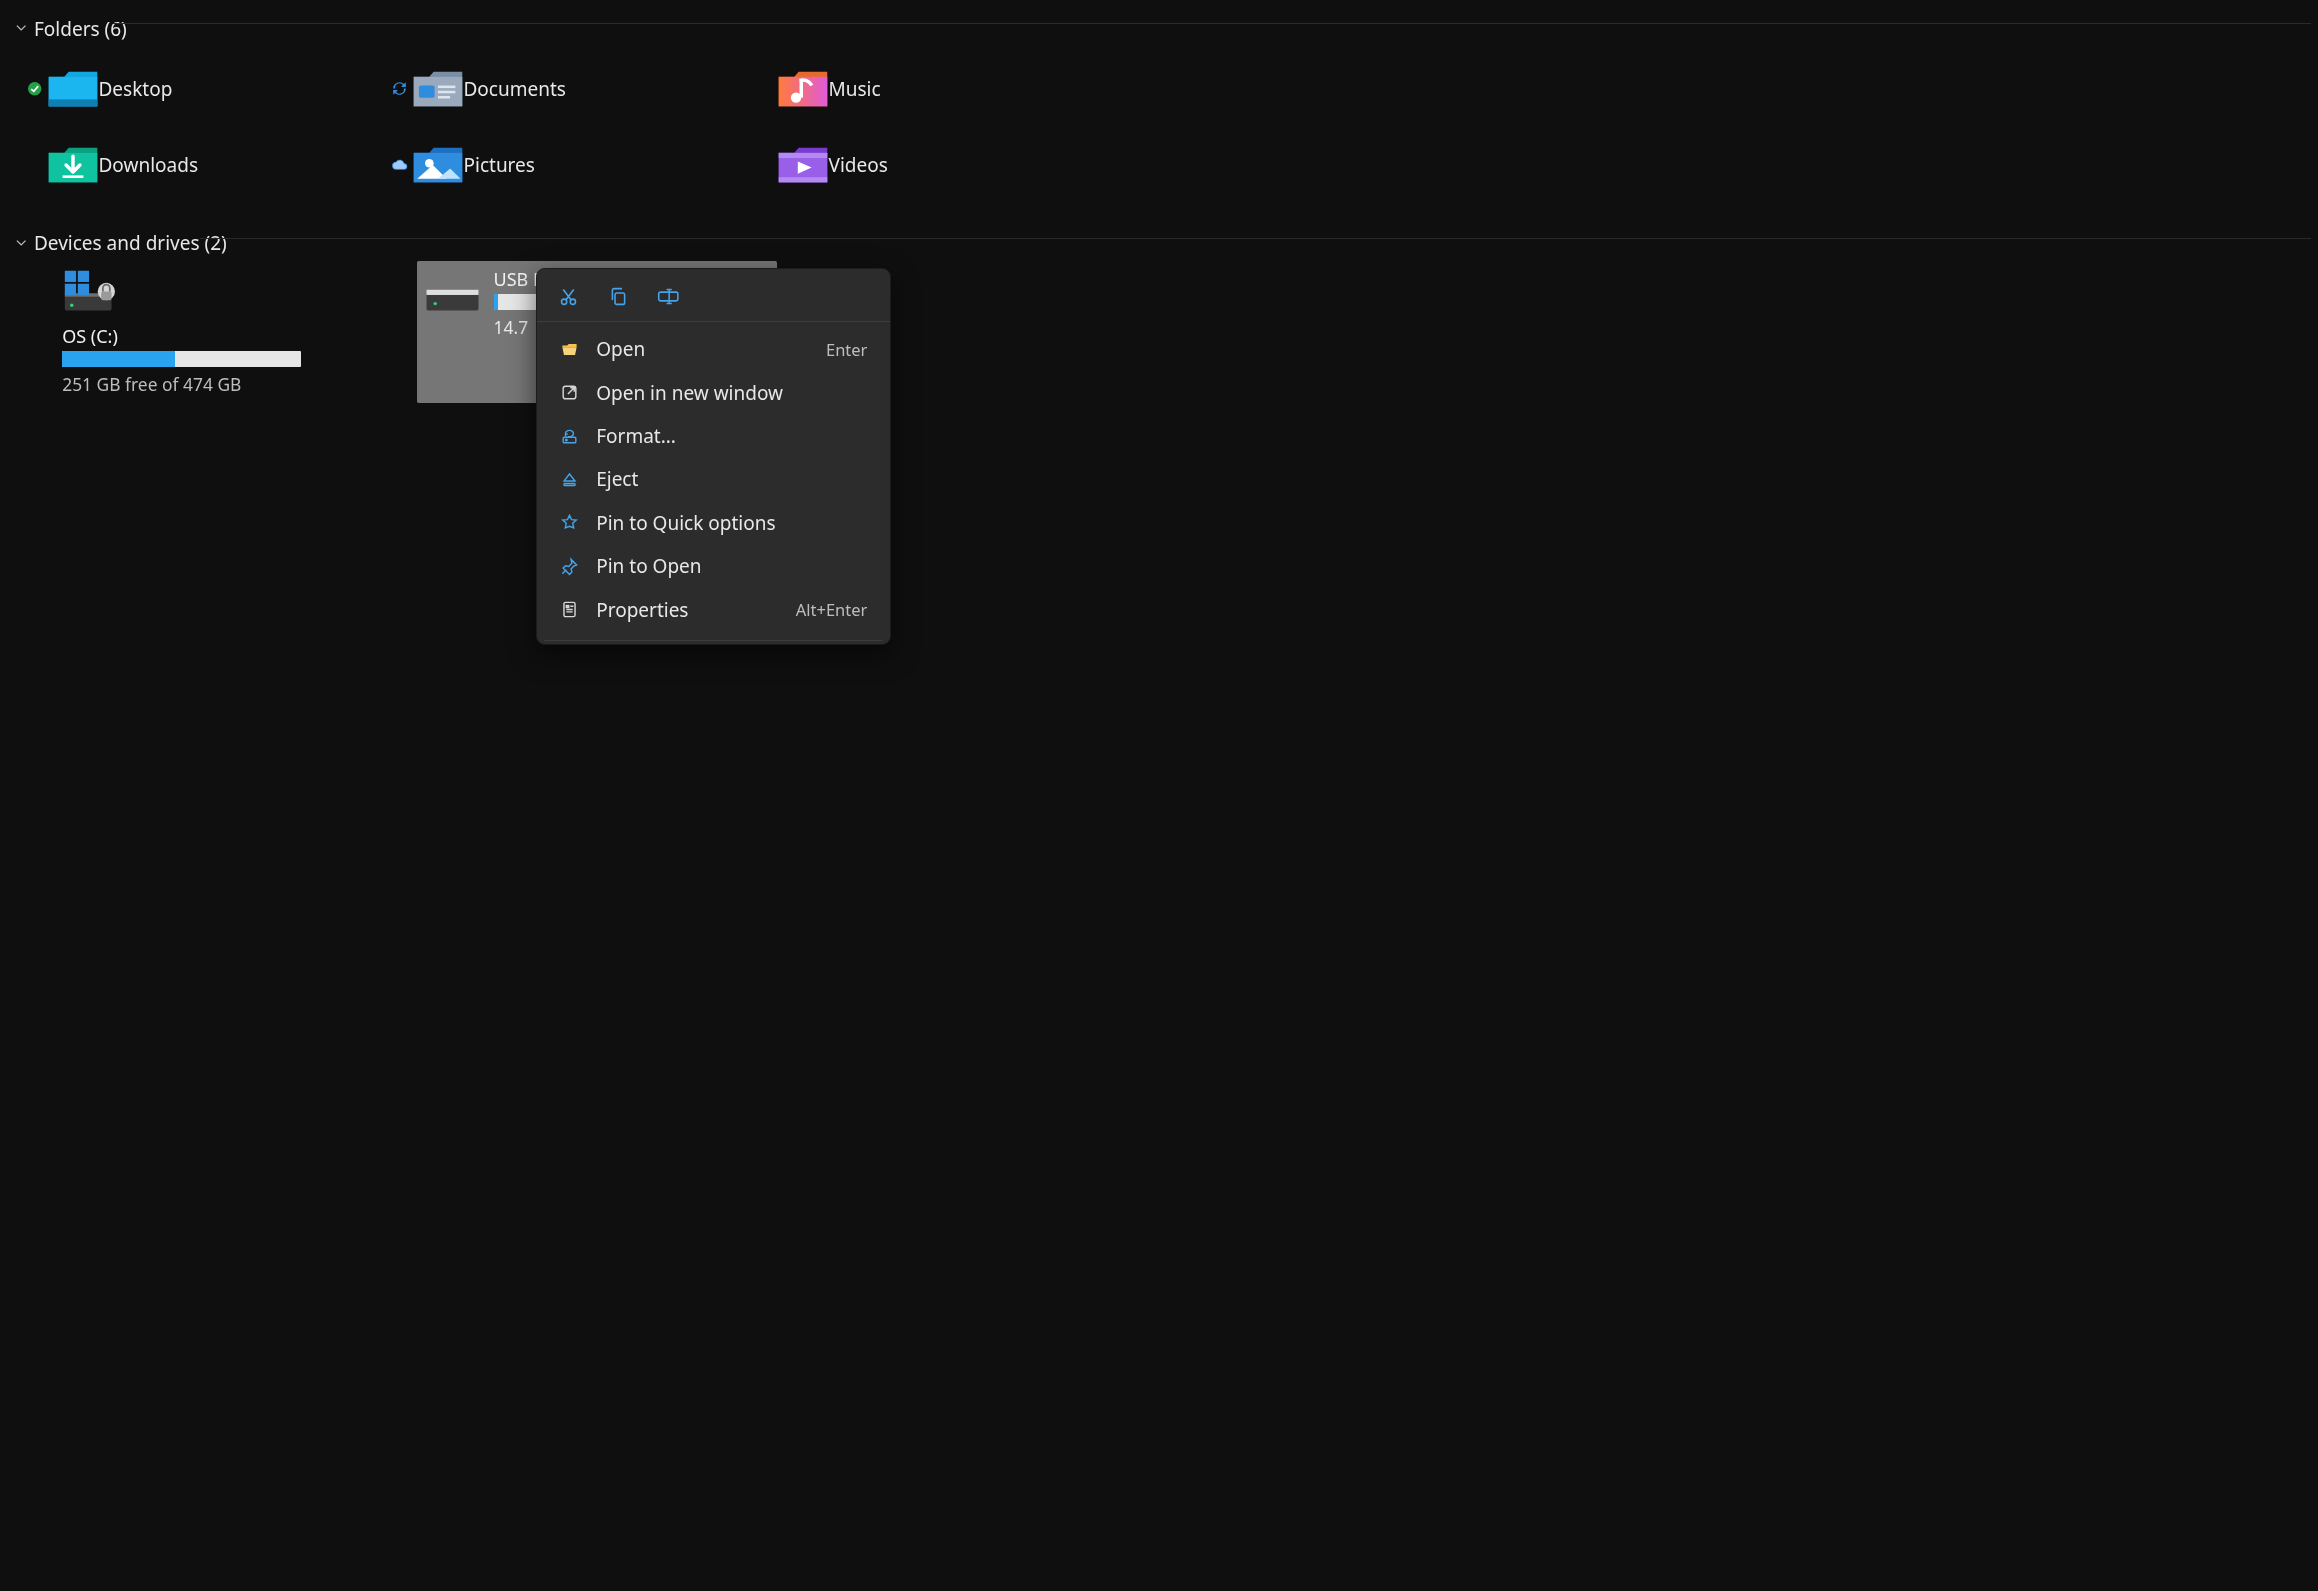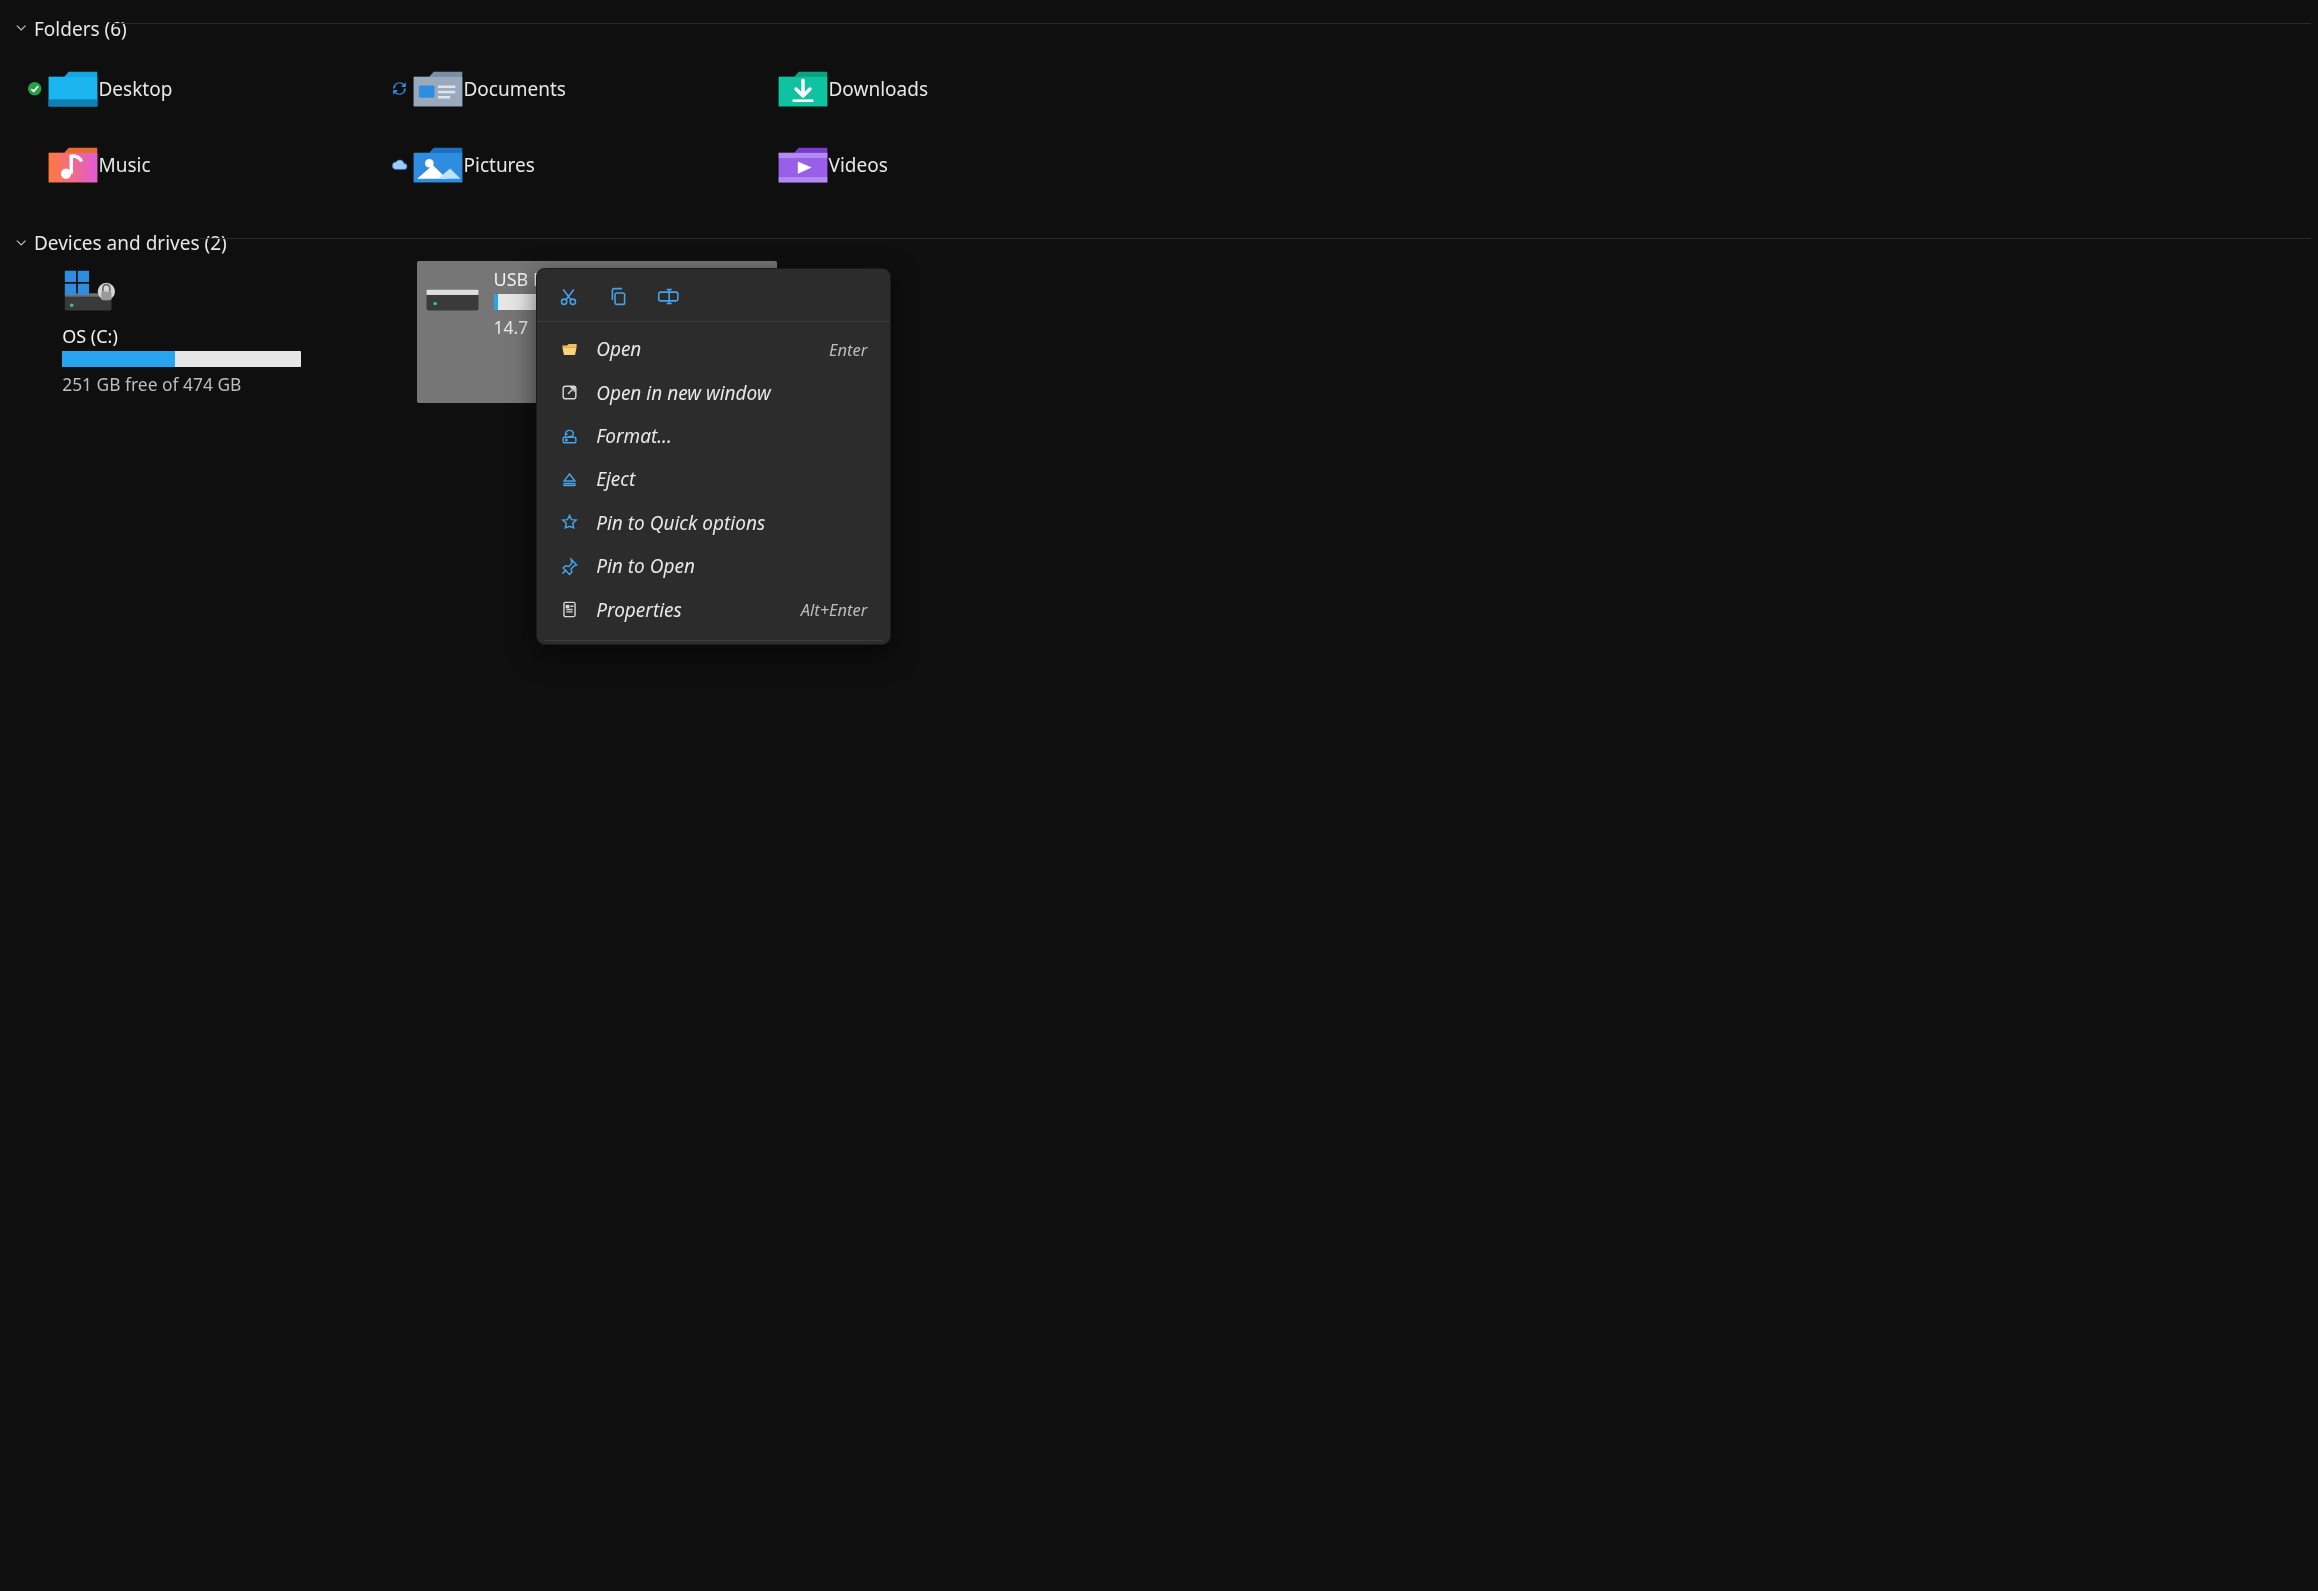--- a/index.html
+++ b/index.html
@@ -89,21 +89,20 @@
   
   .context-menu{
     position:absolute;
     left:536px; top:268px;
     width:355px;
     background:var(--menu-bg);
     border:0.9px solid var(--menu-border);
     border-radius:8.7px;
     box-shadow:0 8.7px 26px rgba(0,0,0,.55);
     overflow:hidden;
-    font-style:italic;
   }
   .menu-iconbar{
     display:flex;
     gap:19px;
     padding:12px 15.6px 10.4px 15.6px;
     border-bottom:0.9px solid var(--menu-sep);
   }
   .menu-iconbar .ibtn{width:31px;height:30px;display:flex;align-items:center;justify-content:center;border-radius:4.3px;}
   .menu-section{padding:5.2px 3.5px;}
   .menu-sep{height:0.9px;background:var(--menu-sep);margin:3.5px 7px;}
@@ -163,33 +162,20 @@
       <svg width="52" height="42" viewBox="0 0 60 48">
           <path d="M2 10 L20 10 L25 4 L58 4 L58 44 L2 44 Z" fill="#7a8fa5"></path>
           <rect x="2" y="10" width="56" height="34" fill="#9aa9bb"></rect>
           <rect x="8" y="20" width="18" height="14" rx="2" fill="#2e8dde"></rect>
           <rect x="30" y="20" width="20" height="3" fill="#dbe4ef"></rect>
           <rect x="30" y="26" width="20" height="3" fill="#dbe4ef"></rect>
           <rect x="30" y="32" width="14" height="3" fill="#dbe4ef"></rect>
         </svg>
     </span>
     <span class="folder-label">Documents</span>
-  </div>
-
-  <div class="folder-item">
-    <div class="status-slot"></div>
-    <span class="folder-icon">
-      <svg width="52" height="42" viewBox="0 0 60 48">
-          <path d="M2 10 L20 10 L25 4 L58 4 L58 44 L2 44 Z" fill="#0aa080"></path>
-          <rect x="2" y="10" width="56" height="34" fill="#10c3a0"></rect>
-          <path d="M30 14 v14 M22 24 l8 8 l8-8" stroke="#fff" stroke-width="4" fill="none" stroke-linecap="round" stroke-linejoin="round"></path>
-          <rect x="18" y="36" width="24" height="3" fill="#fff"></rect>
-        </svg>
-    </span>
-    <span class="folder-label">Downloads</span>
   </div>
 
   <div class="folder-item">
     <div class="status-slot"></div>
     <span class="folder-icon">
       <svg width="52" height="42" viewBox="0 0 60 48">
           <defs>
             <linearGradient id="mg" x1="0" x2="1">
               <stop offset="0" stop-color="#ff7a3c"></stop>
               <stop offset="1" stop-color="#e15bd8"></stop>
@@ -199,20 +185,33 @@
           <rect x="2" y="10" width="56" height="34" fill="url(#mg)"></rect>
           <circle cx="22" cy="34" r="6" fill="#fff"></circle>
           <rect x="26" y="14" width="4" height="20" fill="#fff"></rect>
           <path d="M26 14 q10 -2 14 6" fill="none" stroke="#fff" stroke-width="4"></path>
         </svg>
     </span>
     <span class="folder-label">Music</span>
   </div>
 
   <div class="folder-item">
+    <div class="status-slot"></div>
+    <span class="folder-icon">
+      <svg width="52" height="42" viewBox="0 0 60 48">
+          <path d="M2 10 L20 10 L25 4 L58 4 L58 44 L2 44 Z" fill="#0aa080"></path>
+          <rect x="2" y="10" width="56" height="34" fill="#10c3a0"></rect>
+          <path d="M30 14 v14 M22 24 l8 8 l8-8" stroke="#fff" stroke-width="4" fill="none" stroke-linecap="round" stroke-linejoin="round"></path>
+          <rect x="18" y="36" width="24" height="3" fill="#fff"></rect>
+        </svg>
+    </span>
+    <span class="folder-label">Downloads</span>
+  </div>
+
+  <div class="folder-item">
     <div class="status-slot">
       <span class="cloud-badge">
         <svg width="17.4" height="12" viewBox="0 0 24 16">
             <path d="M7 14a5 5 0 0 1 0-10 6 6 0 0 1 11 2 4 4 0 0 1 0 8Z" fill="#9ecbff" stroke="#2e8dde" stroke-width="1"></path>
           </svg>
       </span>
     </div>
     <span class="folder-icon">
       <svg width="52" height="42" viewBox="0 0 60 48">
           <path d="M2 10 L20 10 L25 4 L58 4 L58 44 L2 44 Z" fill="#1d6fc0"></path>

